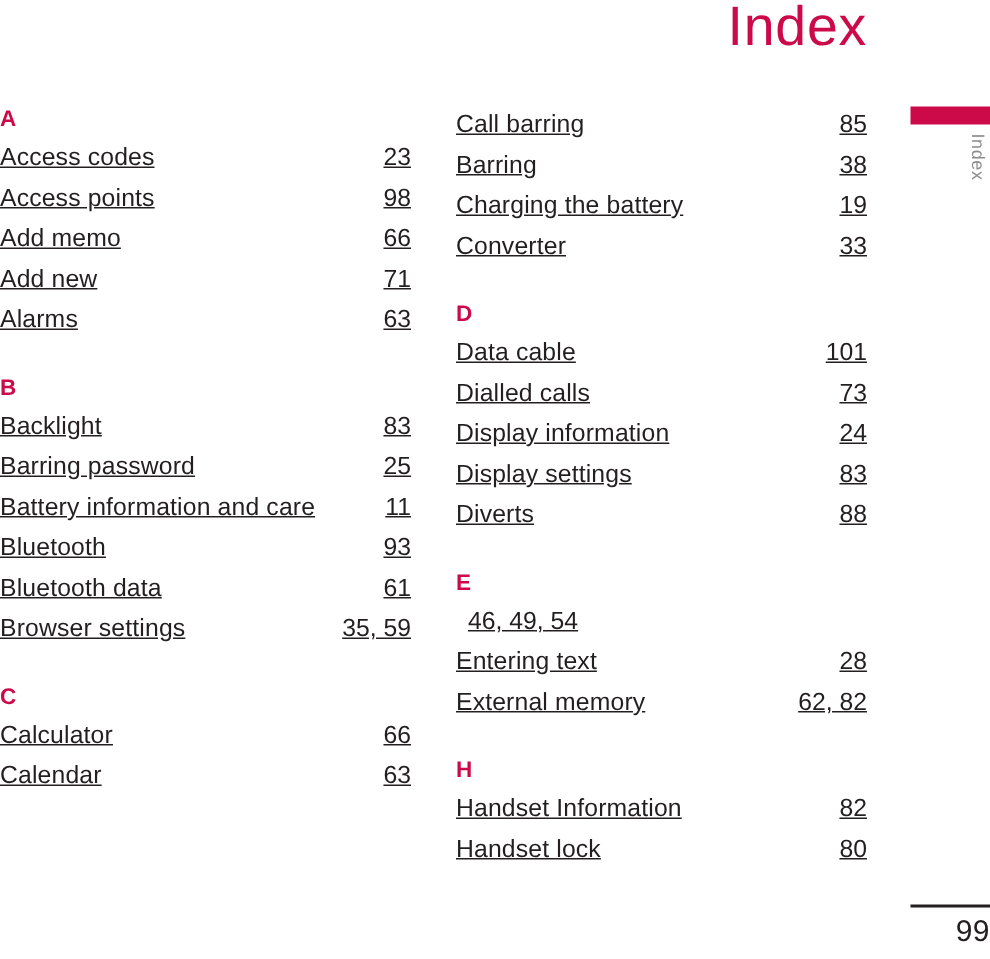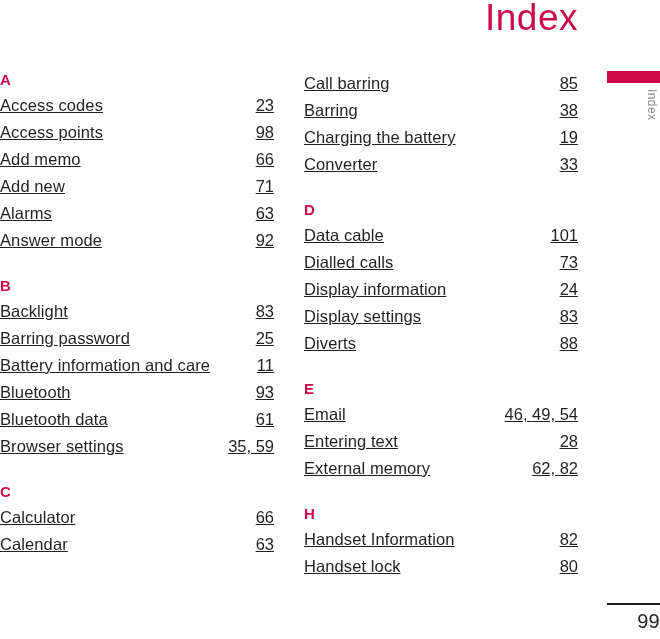--- a/index.html
+++ b/index.html
@@ -153,24 +153,20 @@
             <span class="entry-pages">66</span>
           </div>
           <div class="entry">
             <span class="entry-label">Add new</span>
             <span class="entry-pages">71</span>
           </div>
           <div class="entry">
             <span class="entry-label">Alarms</span>
             <span class="entry-pages">63</span>
           </div>
-          <div class="entry">
-            <span class="entry-label">Answer mode</span>
-            <span class="entry-pages">92</span>
-          </div>
         </div>
         <div class="section">
           <div class="section-letter">B</div>
           <div class="entry">
             <span class="entry-label">Backlight</span>
             <span class="entry-pages">83</span>
           </div>
           <div class="entry">
             <span class="entry-label">Barring password</span>
             <span class="entry-pages">25</span>
@@ -242,21 +238,20 @@
             <span class="entry-pages">83</span>
           </div>
           <div class="entry">
             <span class="entry-label">Diverts</span>
             <span class="entry-pages">88</span>
           </div>
         </div>
         <div class="section">
           <div class="section-letter">E</div>
           <div class="entry">
-            <span class="entry-label">Email</span>
             <span class="entry-pages">46, 49, 54</span>
           </div>
           <div class="entry">
             <span class="entry-label">Entering text</span>
             <span class="entry-pages">28</span>
           </div>
           <div class="entry">
             <span class="entry-label">External memory</span>
             <span class="entry-pages">62, 82</span>
           </div>

